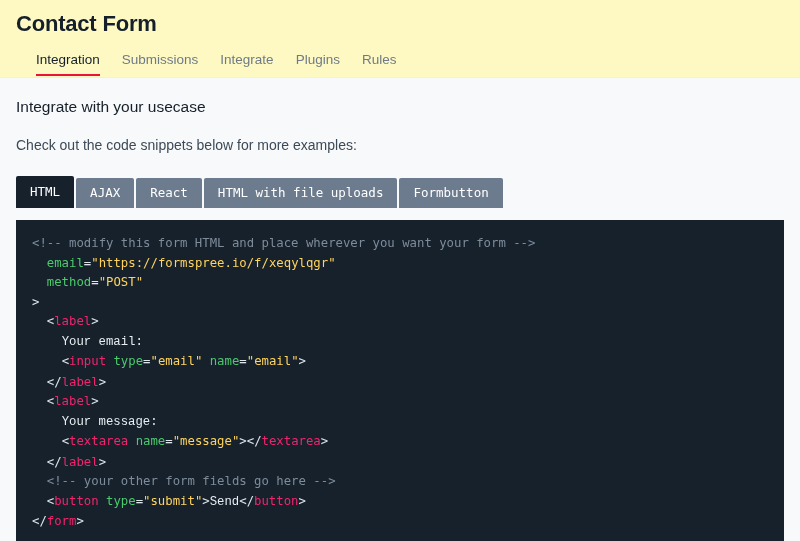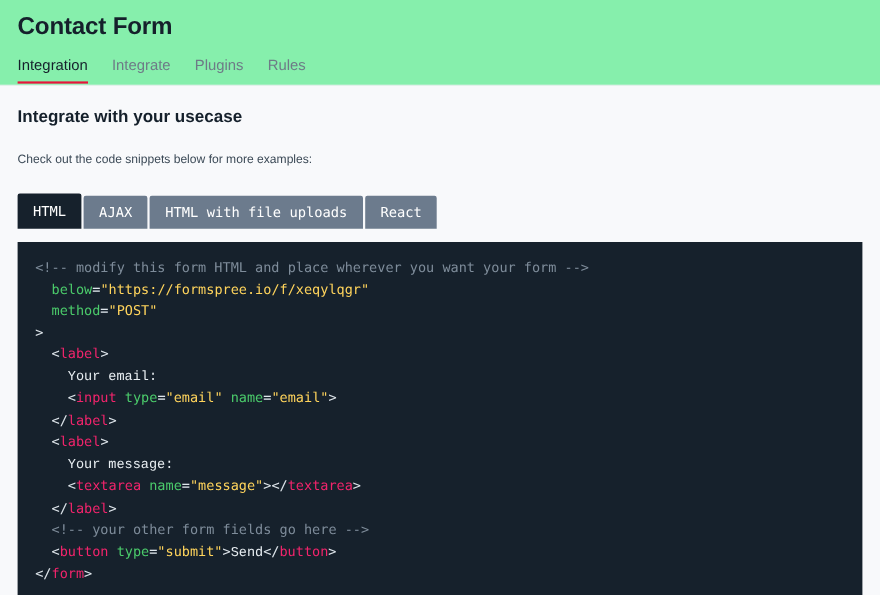--- a/index.html
+++ b/index.html
@@ -10,21 +10,21 @@
     width: 800px;
     height: 541px;
     background: #ffffff;
     font-family: "Liberation Sans", sans-serif;
     -webkit-font-smoothing: antialiased;
     overflow: hidden;
   }
 
   
   .page-header {
-    background: #86efac;
+    background: #fef9c3;
     padding: 0 16px;
     border-bottom: 1px solid #eceef0;
     box-sizing: border-box;
     height: 78px;
   }
   .page-title {
     font-size: 22px;
     font-weight: bold;
     color: #15202b;
     letter-spacing: -0.2px;
@@ -32,20 +32,21 @@
     padding-top: 10px;
     line-height: 28px;
   }
 
   
   .nav-tabs {
     display: flex;
     align-items: flex-end;
     margin-top: 12px;
     height: 26px;
+    margin-left: 20px;
   }
   .nav-tab {
     font-size: 13.5px;
     color: #6e7b87;
     padding: 0 0 6px 0;
     margin-right: 22px;
     cursor: pointer;
     border-bottom: 2px solid transparent;
     line-height: 16px;
     white-space: nowrap;
@@ -57,28 +58,28 @@
 
   
   .content {
     background: #f8f9fb;
     padding: 0 16px;
     box-sizing: border-box;
     height: 463px;
   }
   .section-title {
     font-size: 15.5px;
-    font-weight: bold;
+    font-weight: normal;
     color: #15202b;
     margin: 0;
     padding-top: 19px;
     line-height: 20px;
   }
   .section-subtitle {
-    font-size: 11px;
+    font-size: 14px;
     color: #3c4a57;
     margin: 0;
     padding-top: 19px;
     line-height: 18px;
   }
 
   
   .snippet {
     margin-top: 22px;
     width: 768px;
@@ -134,39 +135,41 @@
   .tok-string   { color: #ffd45c; }
   .tok-text     { color: #e8eef2; font-family: Liberation Mono, monospace; }
 </style>
 </head>
 <body>
 
 <div class="page-header">
   <h1 class="page-title">Contact Form</h1>
   <div class="nav-tabs" id="nav-tabs">
       <div class="nav-tab active">Integration</div>
+      <div class="nav-tab">Submissions</div>
       <div class="nav-tab">Integrate</div>
       <div class="nav-tab">Plugins</div>
       <div class="nav-tab">Rules</div>
     </div>
 </div>
 
 <div class="content">
   <h2 class="section-title">Integrate with your usecase</h2>
   <p class="section-subtitle">Check out the code snippets below for more examples:</p>
 
   <div class="snippet">
     <div class="code-tabs" id="code-tabs">
         <div class="code-tab active">HTML</div>
         <div class="code-tab">AJAX</div>
+        <div class="code-tab">React</div>
         <div class="code-tab">HTML with file uploads</div>
-        <div class="code-tab">React</div>
+        <div class="code-tab">Formbutton</div>
       </div>
     <pre class="code-block" id="code-block"><span class="ln"><span class="tok-comment">&lt;!-- modify this form HTML and place wherever you want your form --&gt;</span>
-</span><span class="ln">  <span class="tok-attr">below</span><span class="tok-punct">=</span><span class="tok-string">"https://formspree.io/f/xeqylqgr"</span>
+</span><span class="ln">  <span class="tok-attr">email</span><span class="tok-punct">=</span><span class="tok-string">"https://formspree.io/f/xeqylqgr"</span>
 </span><span class="ln">  <span class="tok-attr">method</span><span class="tok-punct">=</span><span class="tok-string">"POST"</span>
 </span><span class="ln"><span class="tok-punct">&gt;</span>
 </span><span class="ln">  <span class="tok-punct">&lt;</span><span class="tok-tag">label</span><span class="tok-punct">&gt;</span>
 </span><span class="ln">    <span class="tok-text">Your email:</span>
 </span><span class="ln">    <span class="tok-punct">&lt;</span><span class="tok-tag">input</span><span class="tok-text"> </span><span class="tok-attr">type</span><span class="tok-punct">=</span><span class="tok-string">"email"</span><span class="tok-text"> </span><span class="tok-attr">name</span><span class="tok-punct">=</span><span class="tok-string">"email"</span><span class="tok-punct">&gt;</span>
 </span><span class="ln">  <span class="tok-punct">&lt;/</span><span class="tok-tag">label</span><span class="tok-punct">&gt;</span>
 </span><span class="ln">  <span class="tok-punct">&lt;</span><span class="tok-tag">label</span><span class="tok-punct">&gt;</span>
 </span><span class="ln">    <span class="tok-text">Your message:</span>
 </span><span class="ln">    <span class="tok-punct">&lt;</span><span class="tok-tag">textarea</span><span class="tok-text"> </span><span class="tok-attr">name</span><span class="tok-punct">=</span><span class="tok-string">"message"</span><span class="tok-punct">&gt;</span><span class="tok-punct">&lt;/</span><span class="tok-tag">textarea</span><span class="tok-punct">&gt;</span>
 </span><span class="ln">  <span class="tok-punct">&lt;/</span><span class="tok-tag">label</span><span class="tok-punct">&gt;</span>

